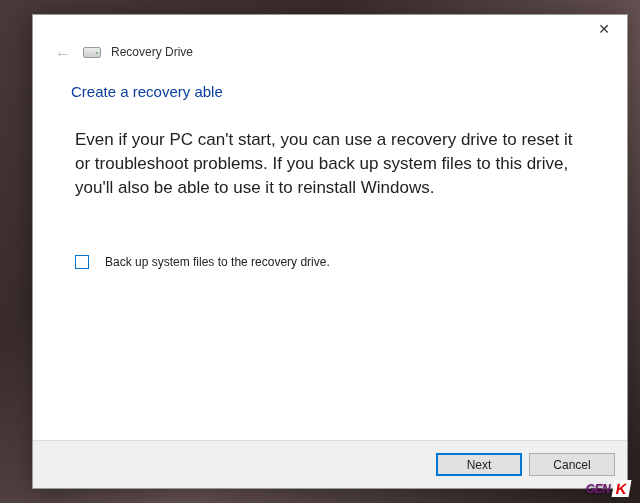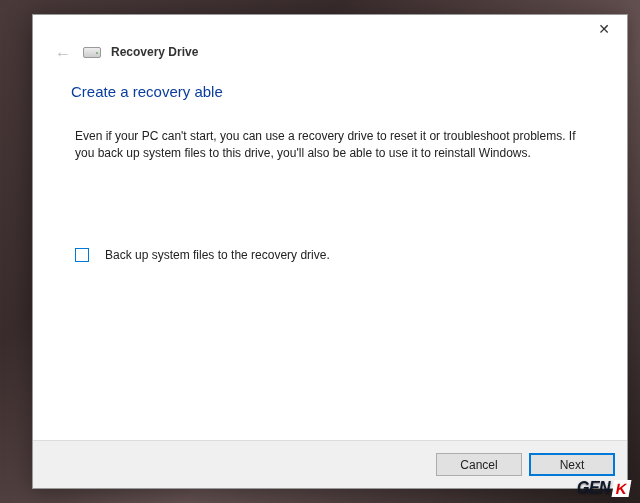--- a/index.html
+++ b/index.html
@@ -67,37 +67,36 @@
       right: 2px;
       top: 4px;
       width: 2px;
       height: 2px;
       background: #6a6;
       border-radius: 50%;
     }
     .wizard-title {
       font-size: 12px;
       color: #333;
-      font-weight: bold;
     }
     .content {
       padding: 22px 38px 0 38px;
     }
     .page-heading {
       color: #0a3e9e;
       font-size: 15px;
       font-weight: 400;
       margin-bottom: 28px;
     }
     .description {
-      font-size: 12px;
+      font-size: 17px;
       color: #222;
       line-height: 1.4;
       padding: 0 4px;
-      margin-bottom: 86px;
+      margin-bottom: 56px;
     }
     .checkbox-row {
       display: flex;
       align-items: center;
       gap: 16px;
       padding: 0 4px;
     }
     .checkbox {
       width: 14px;
       height: 14px;
@@ -143,22 +142,22 @@
       position: absolute;
       bottom: 6px;
       right: 10px;
       display: flex;
       align-items: center;
       gap: 2px;
     }
     .wm-text {
       font-family: Arial, sans-serif;
       font-weight: 900;
-      font-size: 16px;
-      color: #0f172a;
+      font-size: 12px;
+      color: #701a75;
       font-style: italic;
       letter-spacing: -0.5px;
       text-shadow: 0 1px 2px rgba(0,0,0,0.5);
     }
     .wm-k {
       display: inline-block;
       transform: skewX(-10deg);
       color: #d00;
       background: #fff;
       padding: 0 3px;
@@ -187,21 +186,21 @@
     <h1 class="page-heading">Create a recovery able</h1>
     <p class="description">Even if your PC can't start, you can use a recovery drive to reset it or troubleshoot problems. If you back up system files to this drive, you'll also be able to use it to reinstall Windows.</p>
 
     <div class="checkbox-row">
       <div class="checkbox"></div>
       <span class="checkbox-label">Back up system files to the recovery drive.</span>
     </div>
   </div>
 
   <div class="button-bar">
+    <button class="btn primary">Next</button>
     <button class="btn">Cancel</button>
-    <button class="btn primary">Next</button>
   </div>
 </div>
 
 <div class="watermark">
   <span class="wm-text">GEN</span>
     <span class="wm-k">K</span>
 </div>
 
 </body></html>

